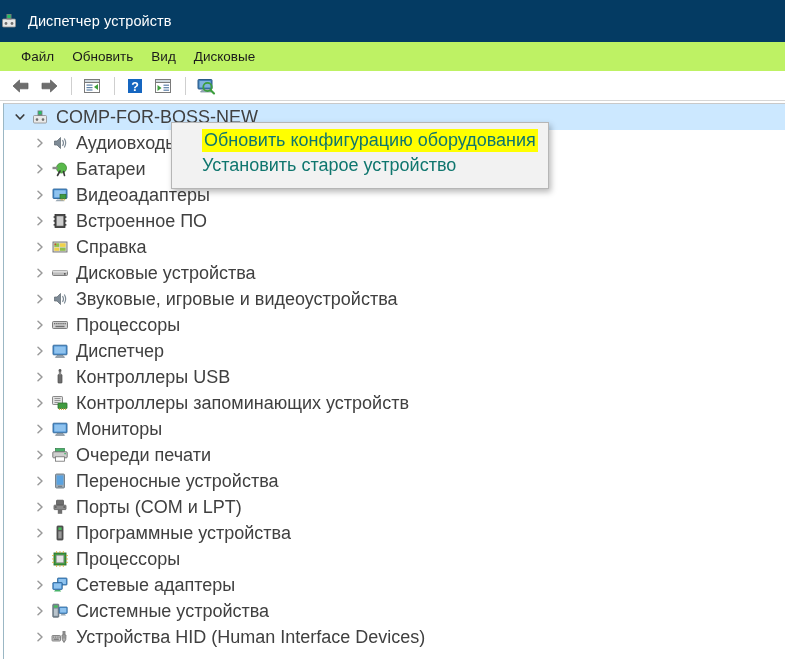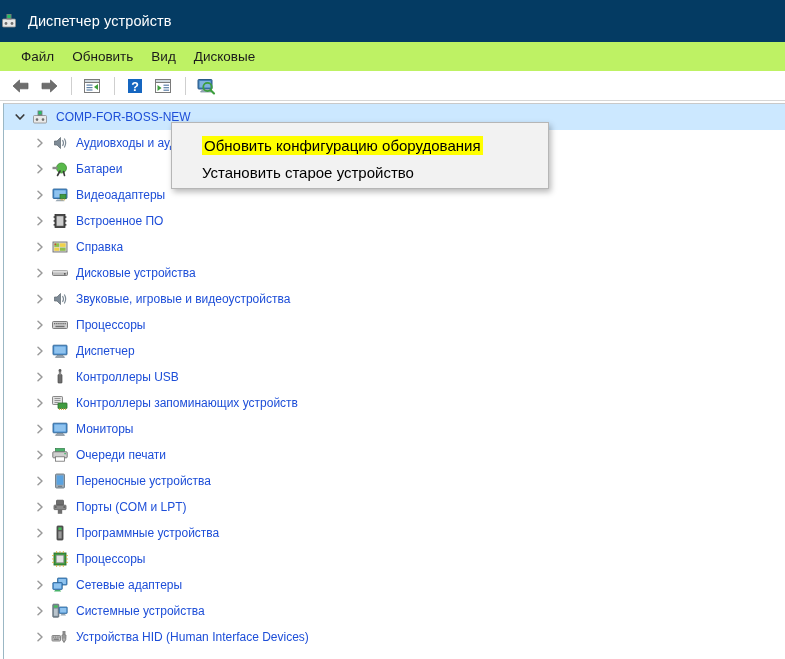--- a/index.html
+++ b/index.html
@@ -122,45 +122,45 @@
   }
   .chevron svg { display:block; }
   .row-icon {
     width: 18px;
     height: 18px;
     flex: 0 0 auto;
     margin-right: 7px;
     position: relative;
   }
   .row-label {
-    font-size: 12px;
-    color: #1d4ed8;
+    font-size: 18px;
+    color: #404040;
     line-height: 1;
   }
 
   
   #ctxmenu {
     position: absolute;
     left: 171px;
     top: 122px;
     width: 378px;
     background: #f2f2f2;
     border: 1px solid #b6b6b6;
     box-shadow: 2px 3px 6px rgba(0,0,0,0.28);
     box-sizing: border-box;
     padding: 6px 0 7px 0;
     z-index: 40;
   }
   #ctxmenu .ctx-item {
     height: 26px;
     display: flex;
-    align-items: flex-end;
+    align-items: flex-start;
     padding-left: 30px;
-    font-size: 15px;
-    color: #000000;
+    font-size: 18px;
+    color: #0f766e;
     white-space: nowrap;
     cursor: default;
   }
   #ctxmenu .ctx-item .hl {
     background: #ffff00;
     padding: 1px 2px;
   }
 </style>
 </head>
 <body>

